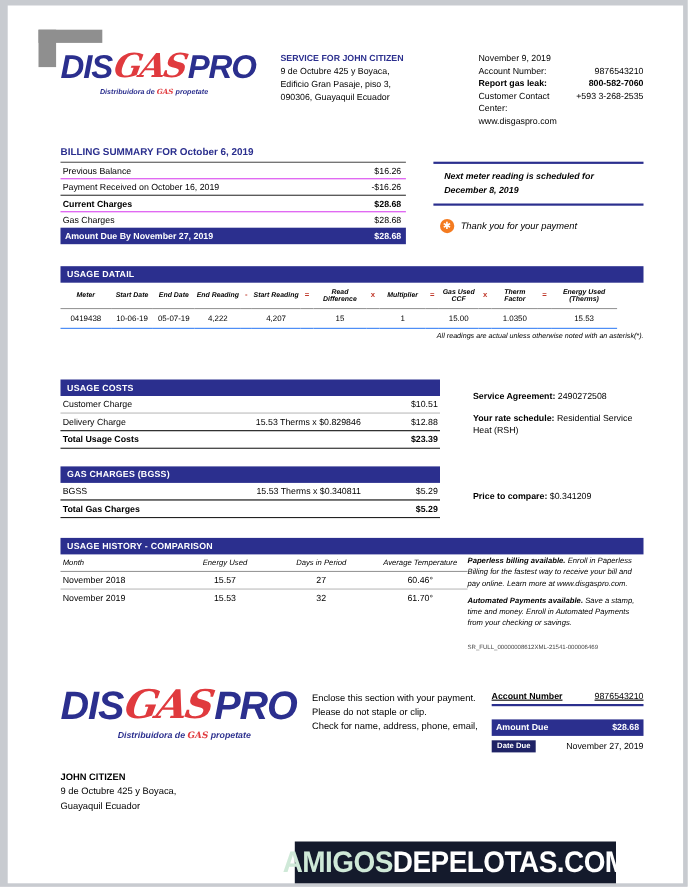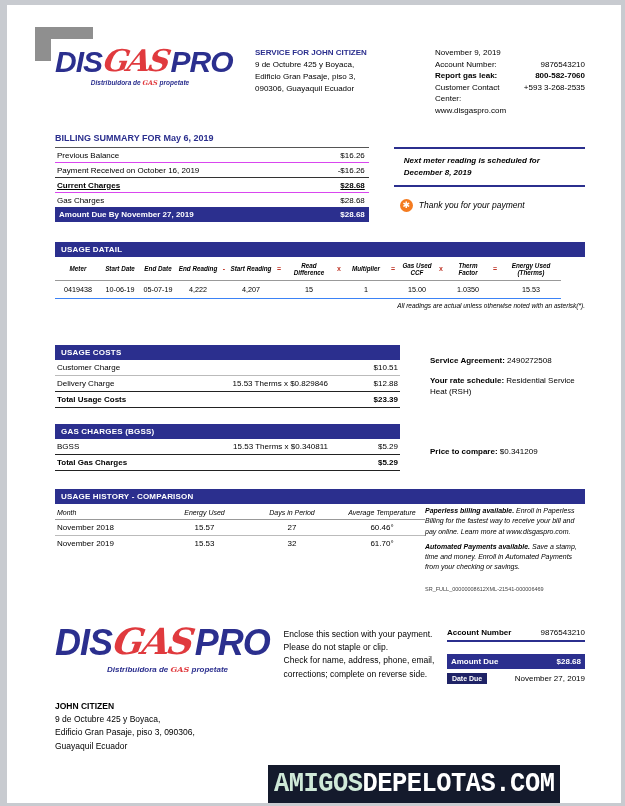--- a/index.html
+++ b/index.html
@@ -35,21 +35,21 @@
   .acct-val { text-align:right; }
   .bold { font-weight:bold; }
   .acct-label-wrap { width:82px; }
 
   
   .billing-heading { color:#2b2f8e; font-weight:bold; font-size:9px; margin-top:16px; }
   .billing-flex { display:flex; margin-top:4px; }
   .bs-table { width:320px; border-top:1.5px solid #555; }
   .bs-row { display:flex; justify-content:space-between; font-size:8px; padding:3px 4px 2px 2px; border-bottom:1px solid #d946ef; }
   .bs-row.heavy-bottom { border-bottom:1.5px solid #333; }
-  .bs-row.bold-row { font-weight:bold;text-decoration:underline; }
+  .bs-row.bold-row { font-weight:bold; }
   .bs-row.no-border { border-bottom:none; }
   .bs-due-bar { background:#2b2f8e; color:#fff; font-weight:bold; font-size:8px;
     display:flex; justify-content:space-between; padding:3px 4px; }
   .billing-right { width:195px; margin-left:25px; }
   .meter-box { border-top:2px solid #2b2f8e; border-bottom:2px solid #2b2f8e; padding:6px 2px 6px 10px;
     font-size:8px; font-weight:bold; font-style:italic; line-height:1.5; }
   .thanks-row { display:flex; align-items:center; margin-top:12px; padding-left:6px; }
   .thanks-icon { width:13px; height:13px; border-radius:50%; background:#f47b20; color:#fff;
     font-size:9px; line-height:13px; text-align:center; margin-right:6px; flex:none; }
   .thanks-text { font-style:italic; font-size:8.5px; }
@@ -93,32 +93,32 @@
   .marketing p { margin-bottom:5px; }
   .ref-code { font-size:5.5px; font-style:normal; color:#444; margin-top:14px; }
 
   
   .stub { display:flex; margin-top:30px; }
   .stub-logo-col { width:245px; }
   .logo-big { width:225px; }
   .stub-instructions { width:175px; font-size:8.5px; font-weight:normal; line-height:1.55; padding-top:4px; }
   .stub-pay { width:148px; margin-left:auto; padding-top:4px; }
   .sp-row { display:flex; justify-content:space-between; font-size:8px; }
-  .sp-acct { font-weight:bold; padding-bottom:3px; border-bottom:2px solid #2b2f8e; }
+  .sp-acct { font-weight:bold; padding-bottom:3px; border-bottom:2px solid #2b2f8e;text-decoration:underline; }
   .sp-acct .sp-val { font-weight:normal; }
   .sp-due-bar { background:#2b2f8e; color:#fff; font-weight:bold; padding:3px 4px; margin-top:12px; }
   .sp-date-row { margin-top:4px; align-items:center; }
   .sp-date-chip { background:#1f2366; color:#fff; font-size:7px; font-weight:bold; padding:2px 5px; }
   .sp-date-val { font-size:8px; }
 
   .mail-address { margin-top:16px; font-size:8.5px; line-height:1.55; }
 
   
   .footer-bar { position:absolute; left:268px; bottom:3px; width:292px; height:38px; background:#141a2c;
-    display:flex; align-items:center; justify-content:center;font-family:Liberation Mono, monospace; }
+    display:flex; align-items:center; justify-content:center; }
   .footer-text { color:#fff; font-weight:bold; font-size:27px; letter-spacing:-0.5px;
     transform:scaleX(0.94); white-space:nowrap; }
   .wm-green { color:#cfe9d8; }
   .wm-white { color:#ffffff; }
 </style>
 </head>
 <body>
 
 <div class="viewport">
   <div class="page">
@@ -160,21 +160,21 @@
           <div class="acct-row">
             <span class="acct-label acct-label-wrap">Customer Contact Center:</span>
             <span class="acct-val">+593 3-268-2535</span>
           </div>
           <div class="acct-row">
             <span>www.disgaspro.com</span>
           </div>
         </div>
       </div>
 
-      <div class="billing-heading">BILLING SUMMARY FOR May 6, 2019</div>
+      <div class="billing-heading">BILLING SUMMARY FOR October 6, 2019</div>
       <div class="billing-flex">
         <div class="bs-table">
           <div class="bs-row">
             <span>Previous Balance</span>
             <span>$16.26</span>
           </div>
           <div class="bs-row heavy-bottom">
             <span>Payment Received on October 16, 2019</span>
             <span>-$16.26</span>
           </div>
@@ -340,21 +340,20 @@
             <div class="tagline">
               <span>Distribuidora de </span><span class="tag-gas">GAS</span><span> propetate</span>
             </div>
           </div>
         </div>
 
         <div class="stub-instructions">
           <div>Enclose this section with your payment.</div>
           <div>Please do not staple or clip.</div>
           <div>Check for name, address, phone, email,</div>
-          <div>corrections; complete on reverse side.</div>
         </div>
 
         <div class="stub-pay">
           <div class="sp-row sp-acct">
             <span>Account Number</span>
             <span class="sp-val">9876543210</span>
           </div>
           <div class="sp-row sp-due-bar">
             <span>Amount Due</span>
             <span>$28.68</span>
@@ -362,21 +361,20 @@
           <div class="sp-row sp-date-row">
             <span class="sp-date-chip">Date Due</span>
             <span class="sp-date-val">November 27, 2019</span>
           </div>
         </div>
       </div>
 
       <div class="mail-address">
         <div class="bold">JOHN CITIZEN</div>
         <div>9 de Octubre 425 y Boyaca,</div>
-        <div>Edificio Gran Pasaje, piso 3, 090306,</div>
         <div>Guayaquil Ecuador</div>
       </div>
 
     </div>
   </div>
 
   <div class="footer-bar">
     <div class="footer-text">
       <span class="wm-green">AMIGOS</span><span class="wm-white">DEPELOTAS.COM</span>
     </div>

